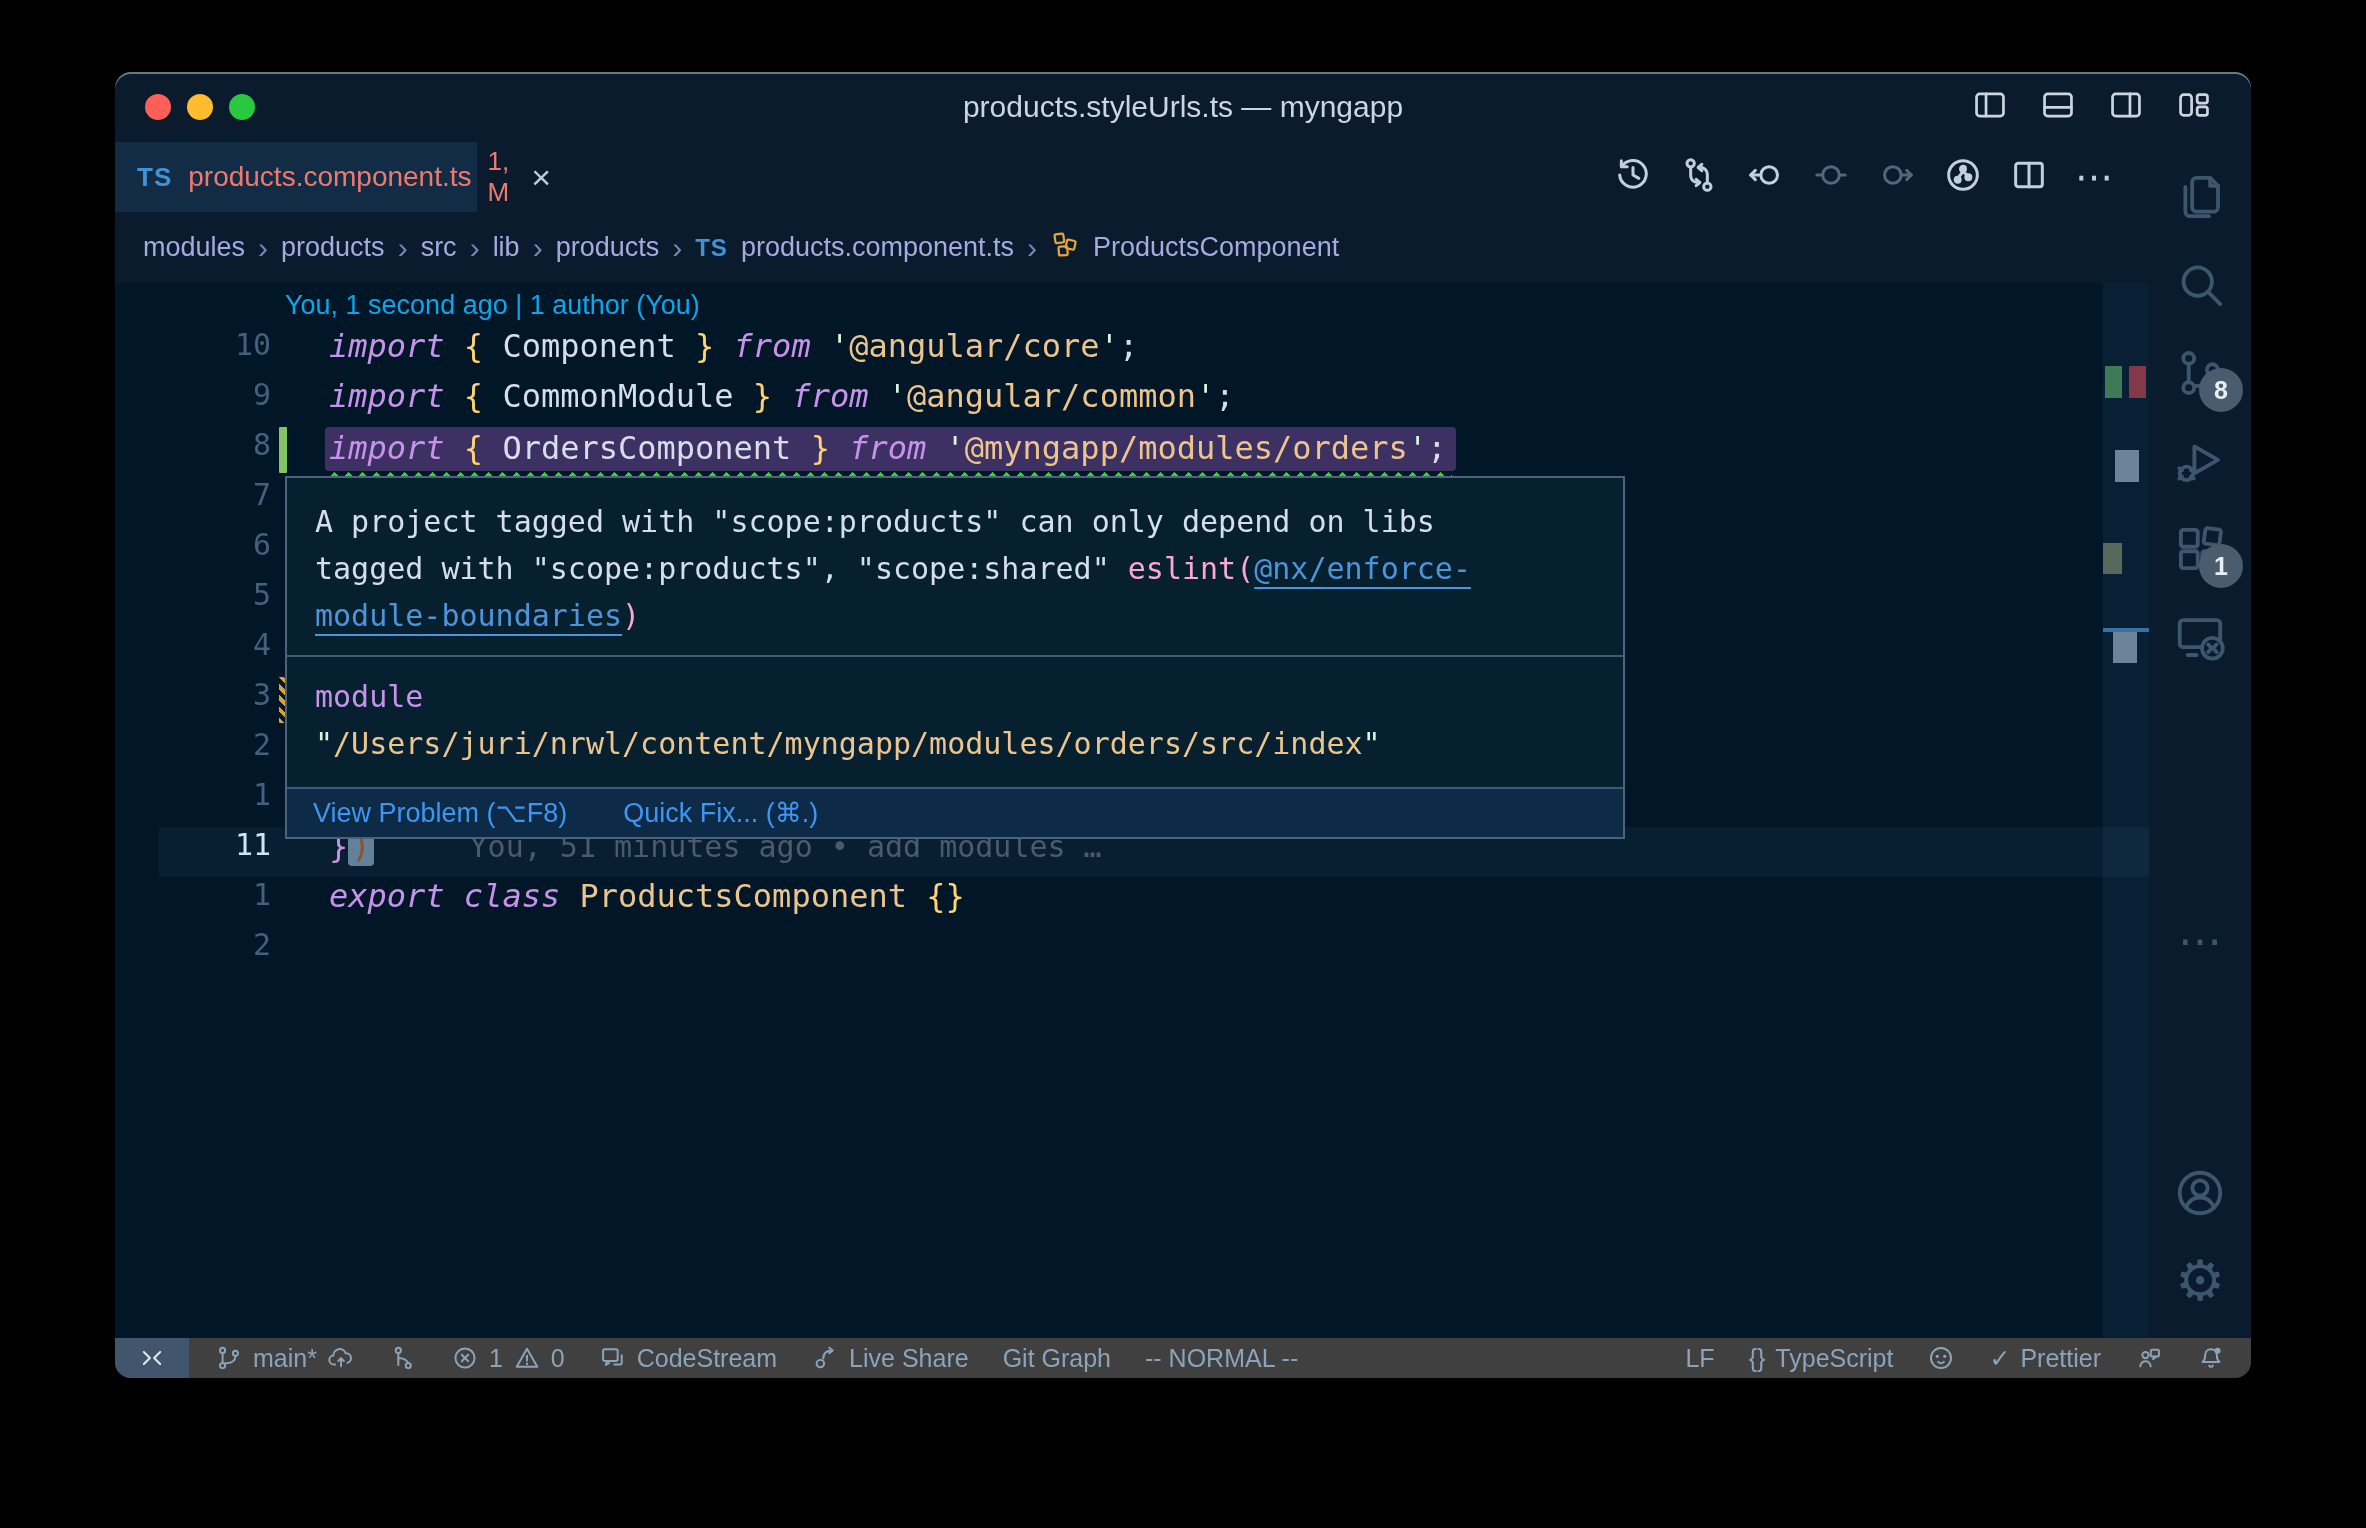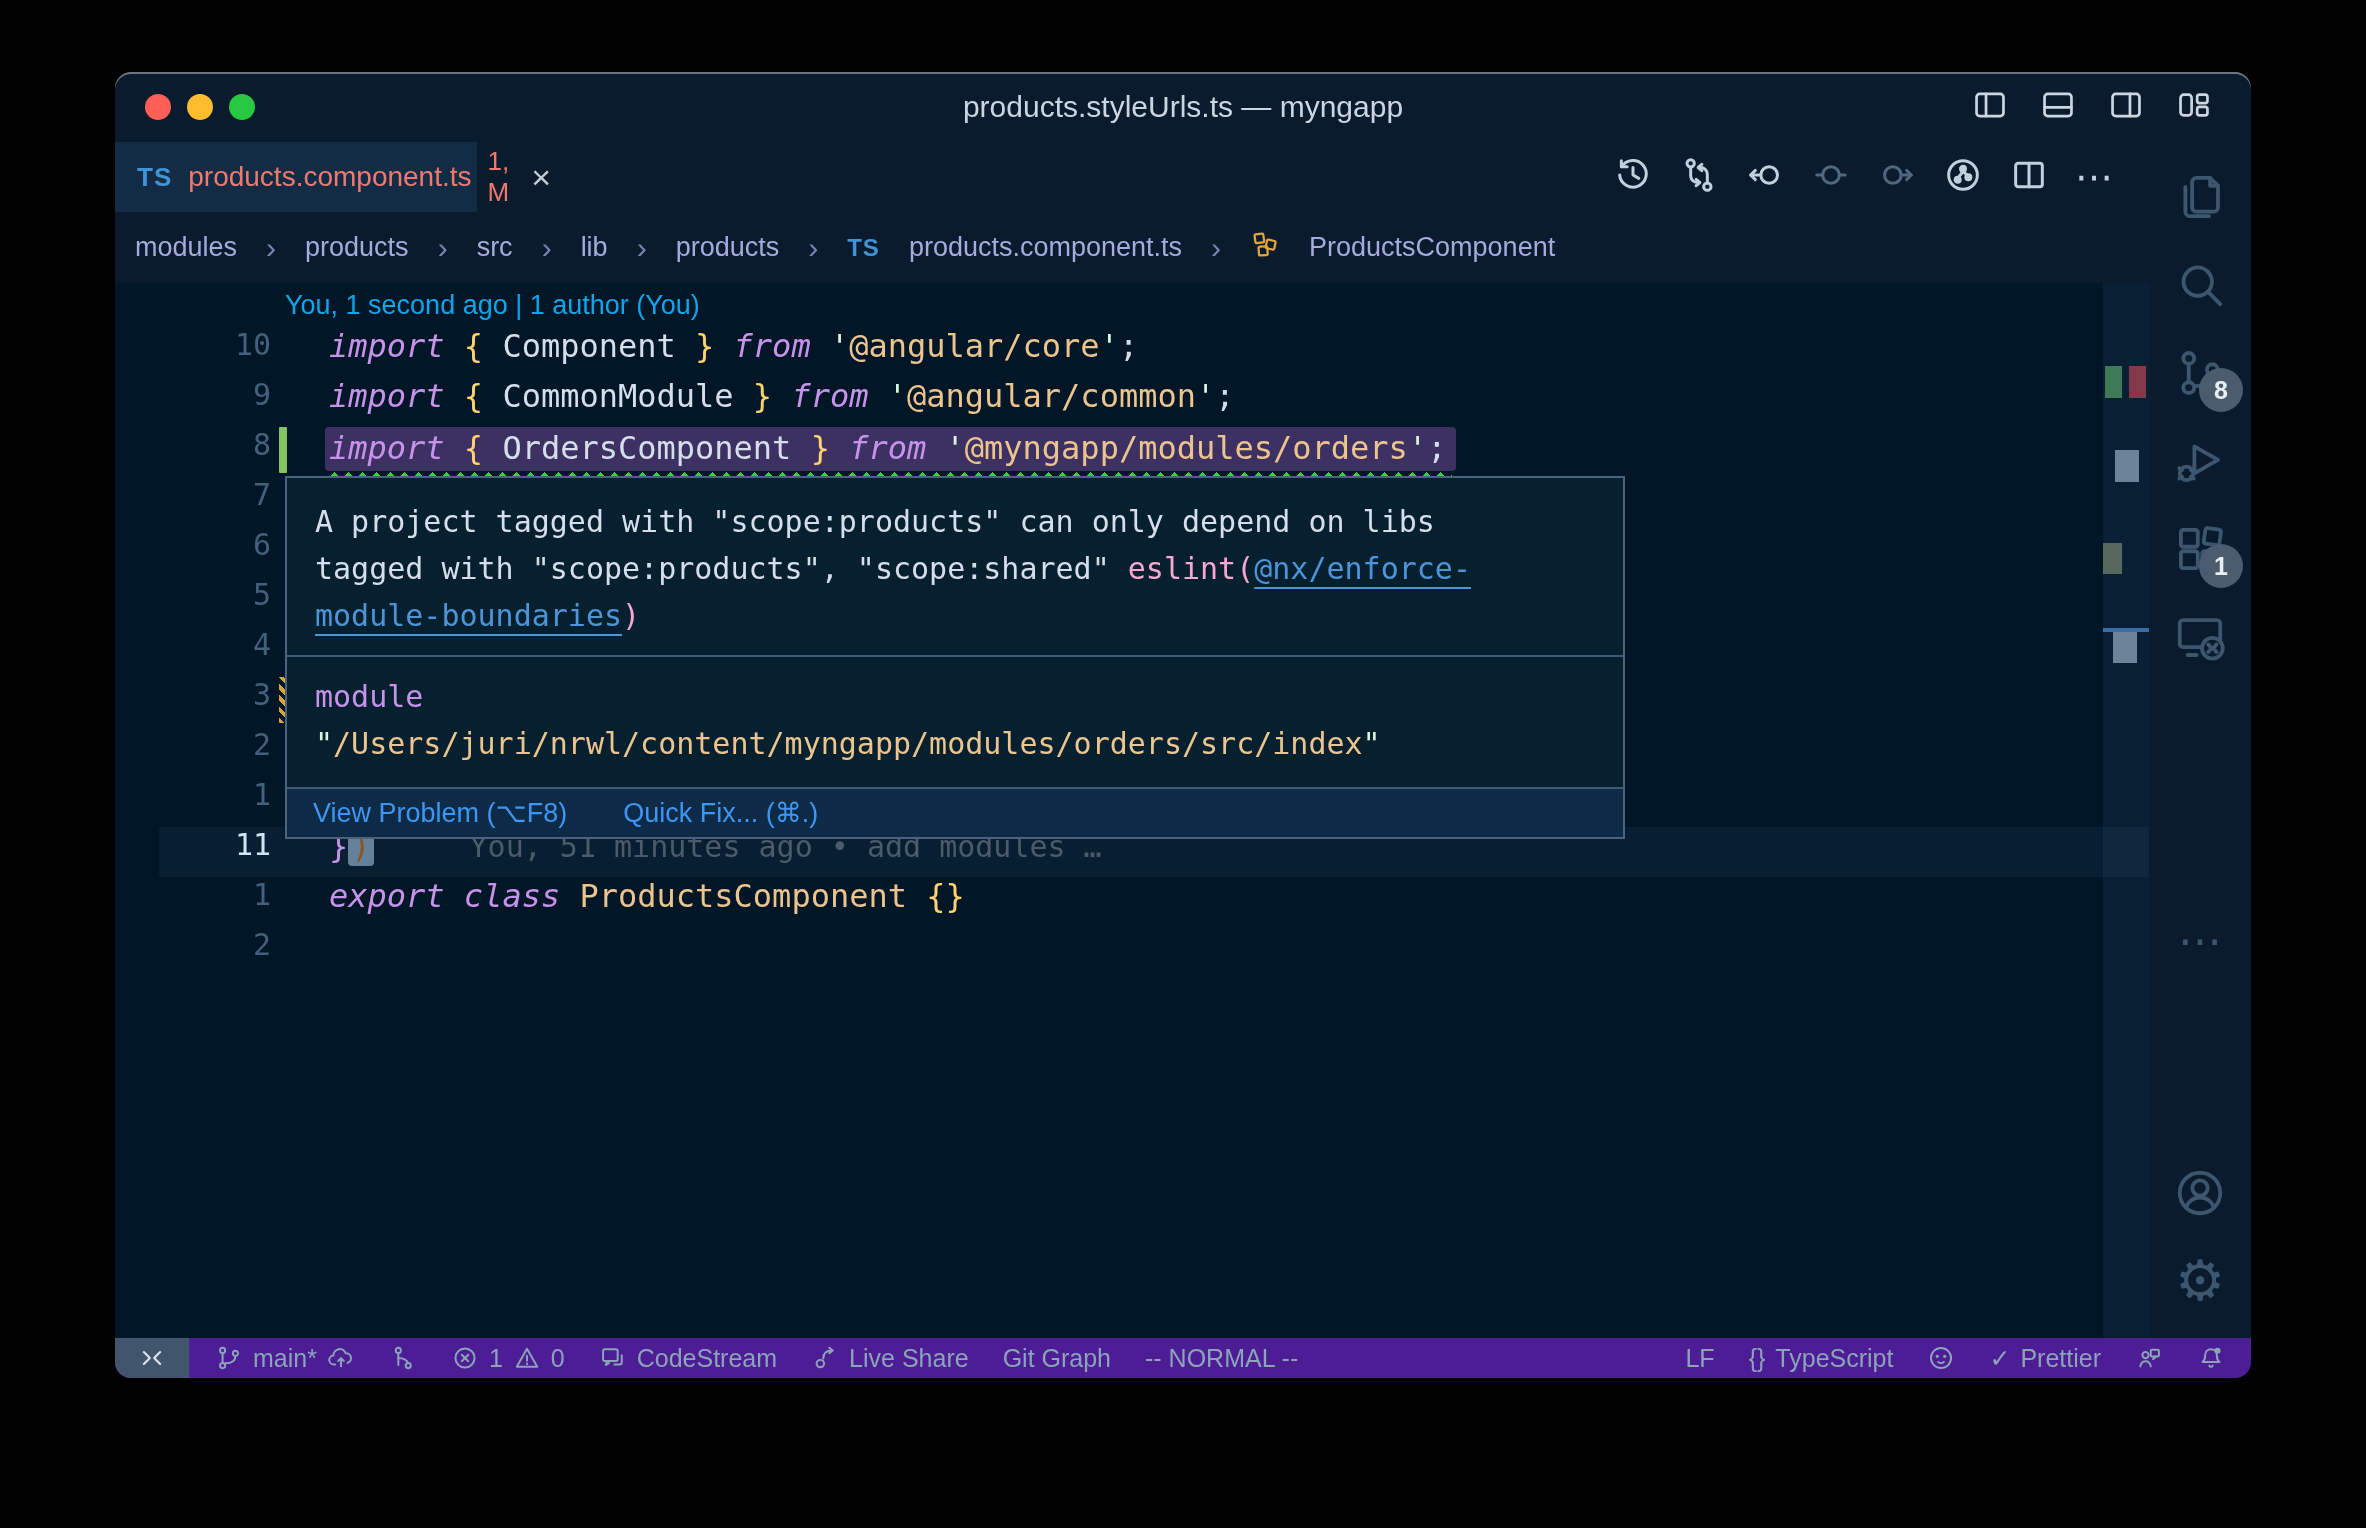--- a/index.html
+++ b/index.html
@@ -32,22 +32,22 @@
   .tab-name { color:#ee7a6f; font-size:28px; white-space:nowrap; }
   .tab-badge { color:#ee7a6f; font-size:26px; }
   .tab-close { color:#c3ccd6; font-size:34px; margin-left:6px; line-height:1; }
   .editor-actions { margin-left:auto; display:flex; align-items:center; gap:26px;
                     margin-right:34px; color:#c2cfdd; }
   .editor-actions svg { width:40px; height:40px; }
   .editor-actions .dim { color:#50677c; }
   .dots { font-size:38px; color:#c2cfdd; letter-spacing:2px; }
 
   
-  .breadcrumbs { height:71px; flex:none; display:flex; align-items:center; gap:29px;
-                 padding-left:20px; font-size:27px; color:#a6aadf; }
+  .breadcrumbs { height:71px; flex:none; display:flex; align-items:center; gap:13px;
+                 padding-left:28px; font-size:27px; color:#a6aadf; }
   .crumb-sep { color:#7b84b5; font-size:30px; }
   .crumb-ts { color:#3f93d6; font-weight:bold; font-size:24px; letter-spacing:1px; }
   .symbol-class-icon { color:#e2a63d; }
   .symbol-class-icon svg { width:30px; height:30px; }
 
   
   .editor { flex:1; background:#011627; position:relative; overflow:hidden;
             font-family:"DejaVu Sans Mono", monospace; font-size:32px; }
   .blame-header { height:44px; display:flex; align-items:center; margin-left:170px;
                   font-family:"Liberation Sans", sans-serif; font-size:27px; color:#0ea5e9; }
@@ -111,21 +111,21 @@
   .act svg { width:54px; height:54px; }
   .act.more { margin-top:215px; font-size:44px; color:#3c566e; }
   .act.account { margin-top:auto; }
   .act.settings { margin-bottom:28px; font-size:56px; line-height:1; }
   .badge { position:absolute; right:-14px; bottom:-10px; min-width:44px; height:44px;
            border-radius:22px; background:#4a5c6e; color:#e8eef4; font-size:25px; font-weight:bold;
            display:flex; align-items:center; justify-content:center; padding:0 6px;
            font-family:"Liberation Sans", sans-serif; }
 
   
-  .statusbar { height:40px; flex:none; background:#4c1d95; display:flex; align-items:center;
+  .statusbar { height:40px; flex:none; background:#404040; display:flex; align-items:center;
                font-size:25px; color:#8ba4ba; overflow:hidden; }
   .sb-item { display:flex; align-items:center; gap:10px; margin-right:34px; cursor:pointer;
              white-space:nowrap; }
   .sb-item svg { width:28px; height:28px; }
   .remote-chip { width:74px; height:40px; background:#41566c; color:#dce5ee; display:flex;
                  align-items:center; justify-content:center; margin-right:26px;
                  border-bottom-left-radius:14px; cursor:pointer; }
   .remote-chip svg { width:26px; height:26px; }
   .sb-right { margin-left:auto; display:flex; align-items:center; }
   .sb-right .sb-item:last-child { margin-right:26px; }

